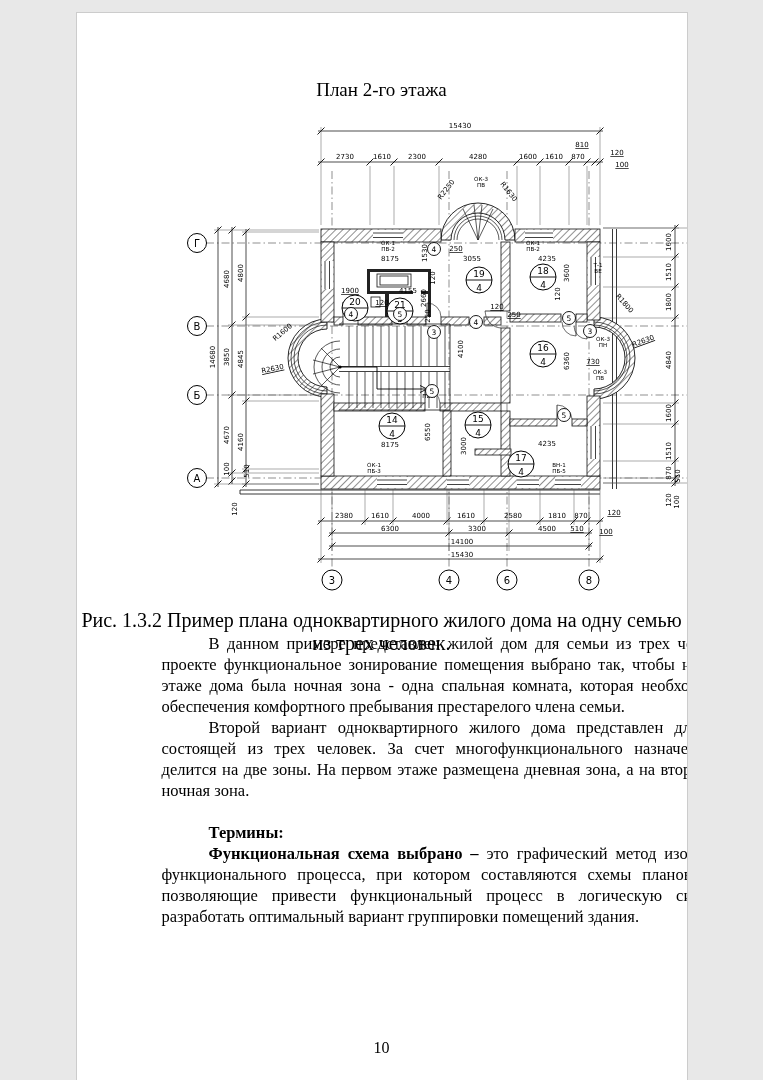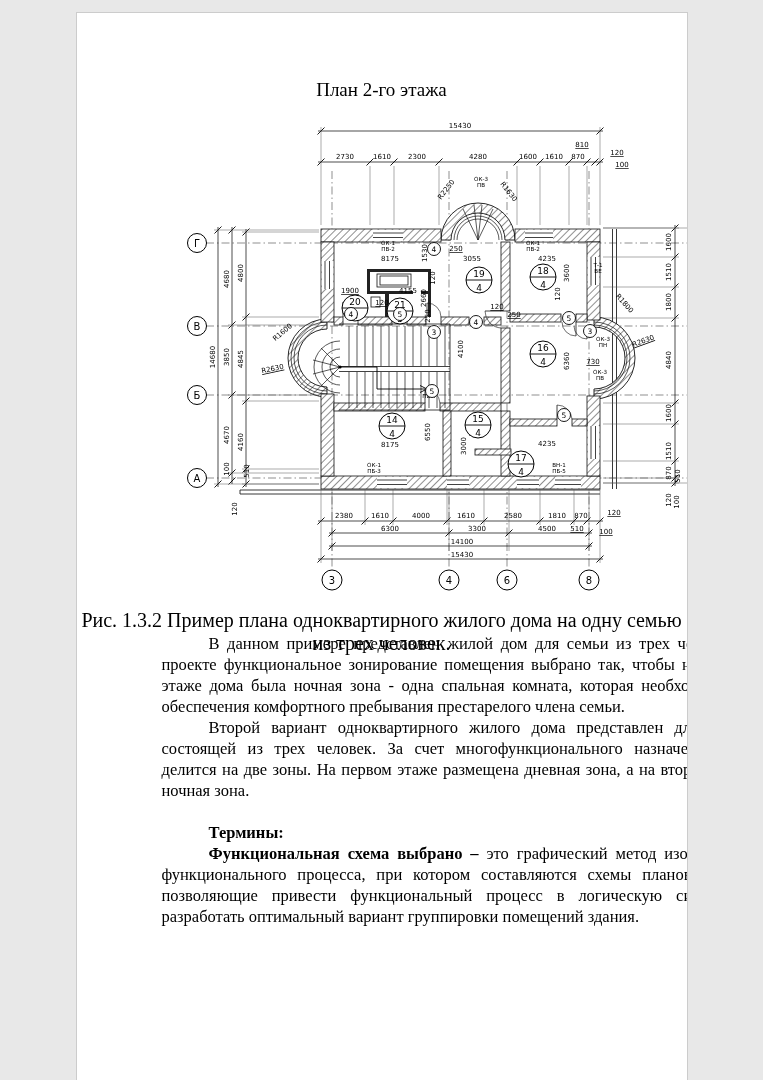--- a/index.html
+++ b/index.html
@@ -438,13 +438,14 @@
 
   <div class="caption">Рис. 1.3.2 Пример плана одноквартирного жилого дома на одну семью из трех человек.</div>
 
   <div class="body-text">
     <p>В данном примере представлен жилой дом для семьи из трех человек. В проекте функциональное зонирование помещения выбрано так, чтобы на первом этаже дома была ночная зона - одна спальная комната, которая необходима для обеспечения комфортного пребывания престарелого члена семьи.</p>
     <p>Второй вариант одноквартирного жилого дома представлен для семьи, состоящей из трех человек. За счет многофункционального назначения, дом делится на две зоны. На первом этаже размещена дневная зона, а на втором этаже ночная зона.</p>
     <p class="terms-head">Термины:</p>
     <p><span class="bold">Функциональная схема выбрано –</span><span> это графический метод изображения функционального процесса, при котором составляются схемы планов этажей, позволяющие привести функциональный процесс в логическую систему и разработать оптимальный вариант группировки помещений здания.</span></p>
   </div>
 
+  <div class="page-num">10</div>
 </div>
 
 </body></html>

